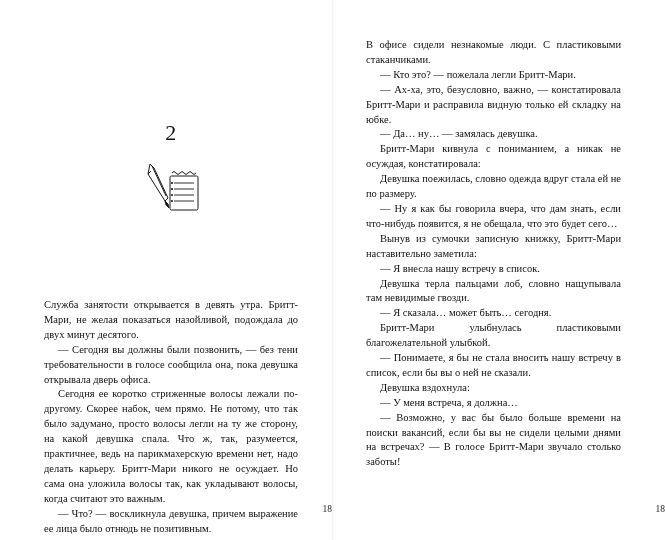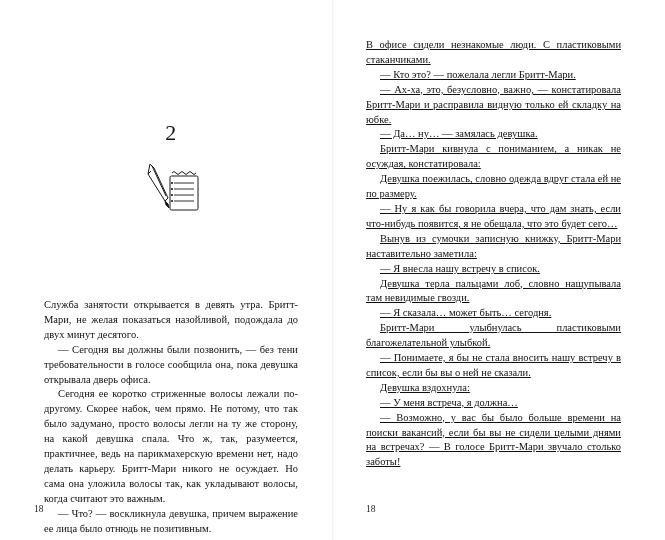--- a/index.html
+++ b/index.html
@@ -26,21 +26,20 @@
     box-sizing: border-box;
     height: 540px;
   }
   .page-left {
     width: 332px;
     padding: 38px 34px 30px 44px;
   }
   .page-right {
     width: 333px;
     padding: 38px 44px 30px 34px;
-    text-decoration: underline;
   }
   .gutter-shadow {
     position: absolute;
     top: 0;
     left: 332px;
     width: 2px;
     height: 540px;
     background: linear-gradient(to right, rgba(0,0,0,0.06), rgba(0,0,0,0.0));
   }
   .chapter-block {
@@ -74,25 +73,24 @@
     text-indent: 0;
   }
   .page-right .body-text {
     margin-top: 0;
   }
   .folio {
     position: absolute;
     bottom: 26px;
     width: 100%;
     left: 0;
-    text-align: left;
+    text-align: right;
     font-size: 9.5px;
     color: #222;
     font-family: "Liberation Serif", "DejaVu Serif", serif;
-    margin-left: 34px;
   }
   .folio span {
     display: inline-block;
   }
 </style>
 </head>
 <body>
 
 <div class="spread">
 

